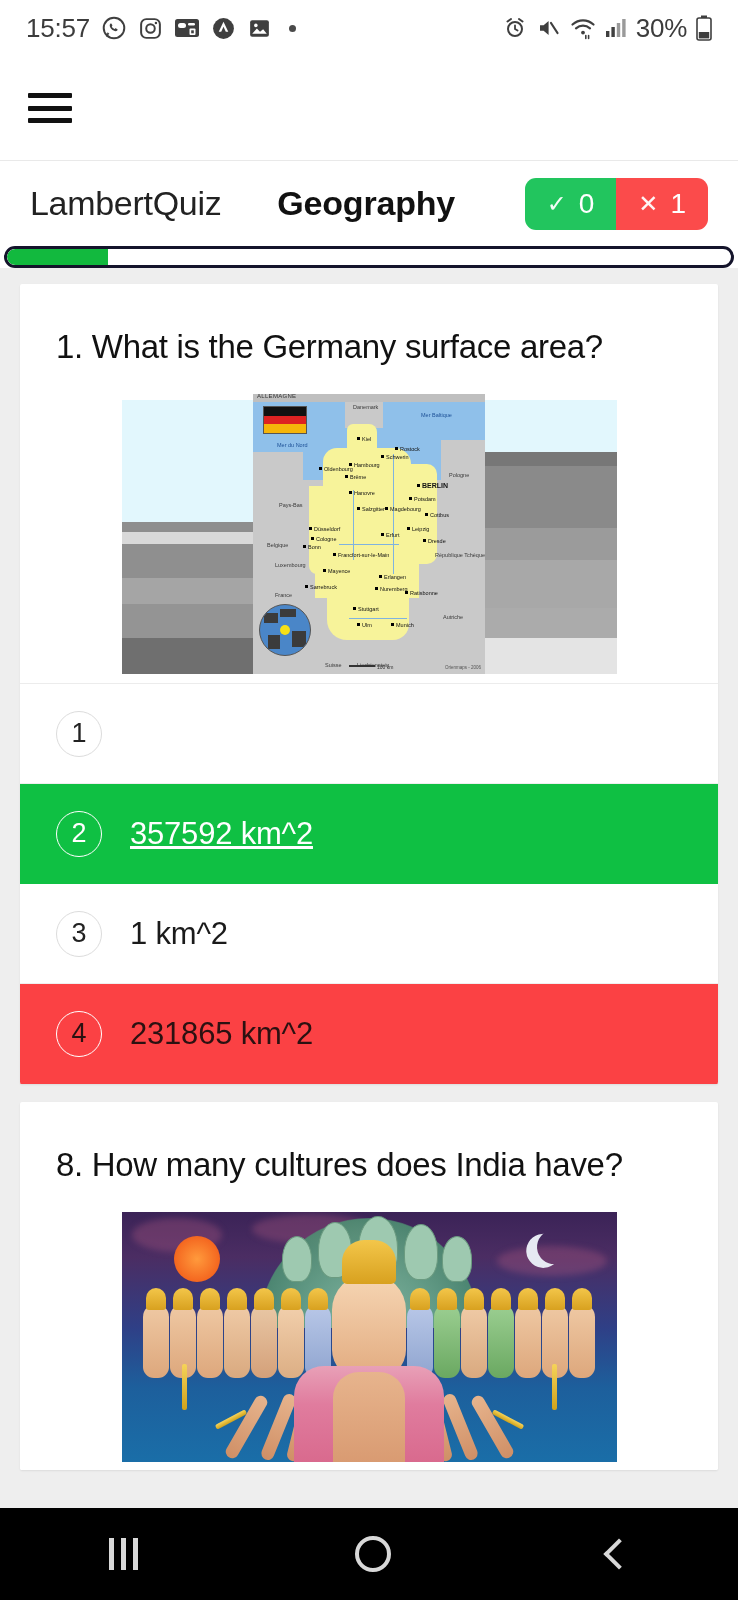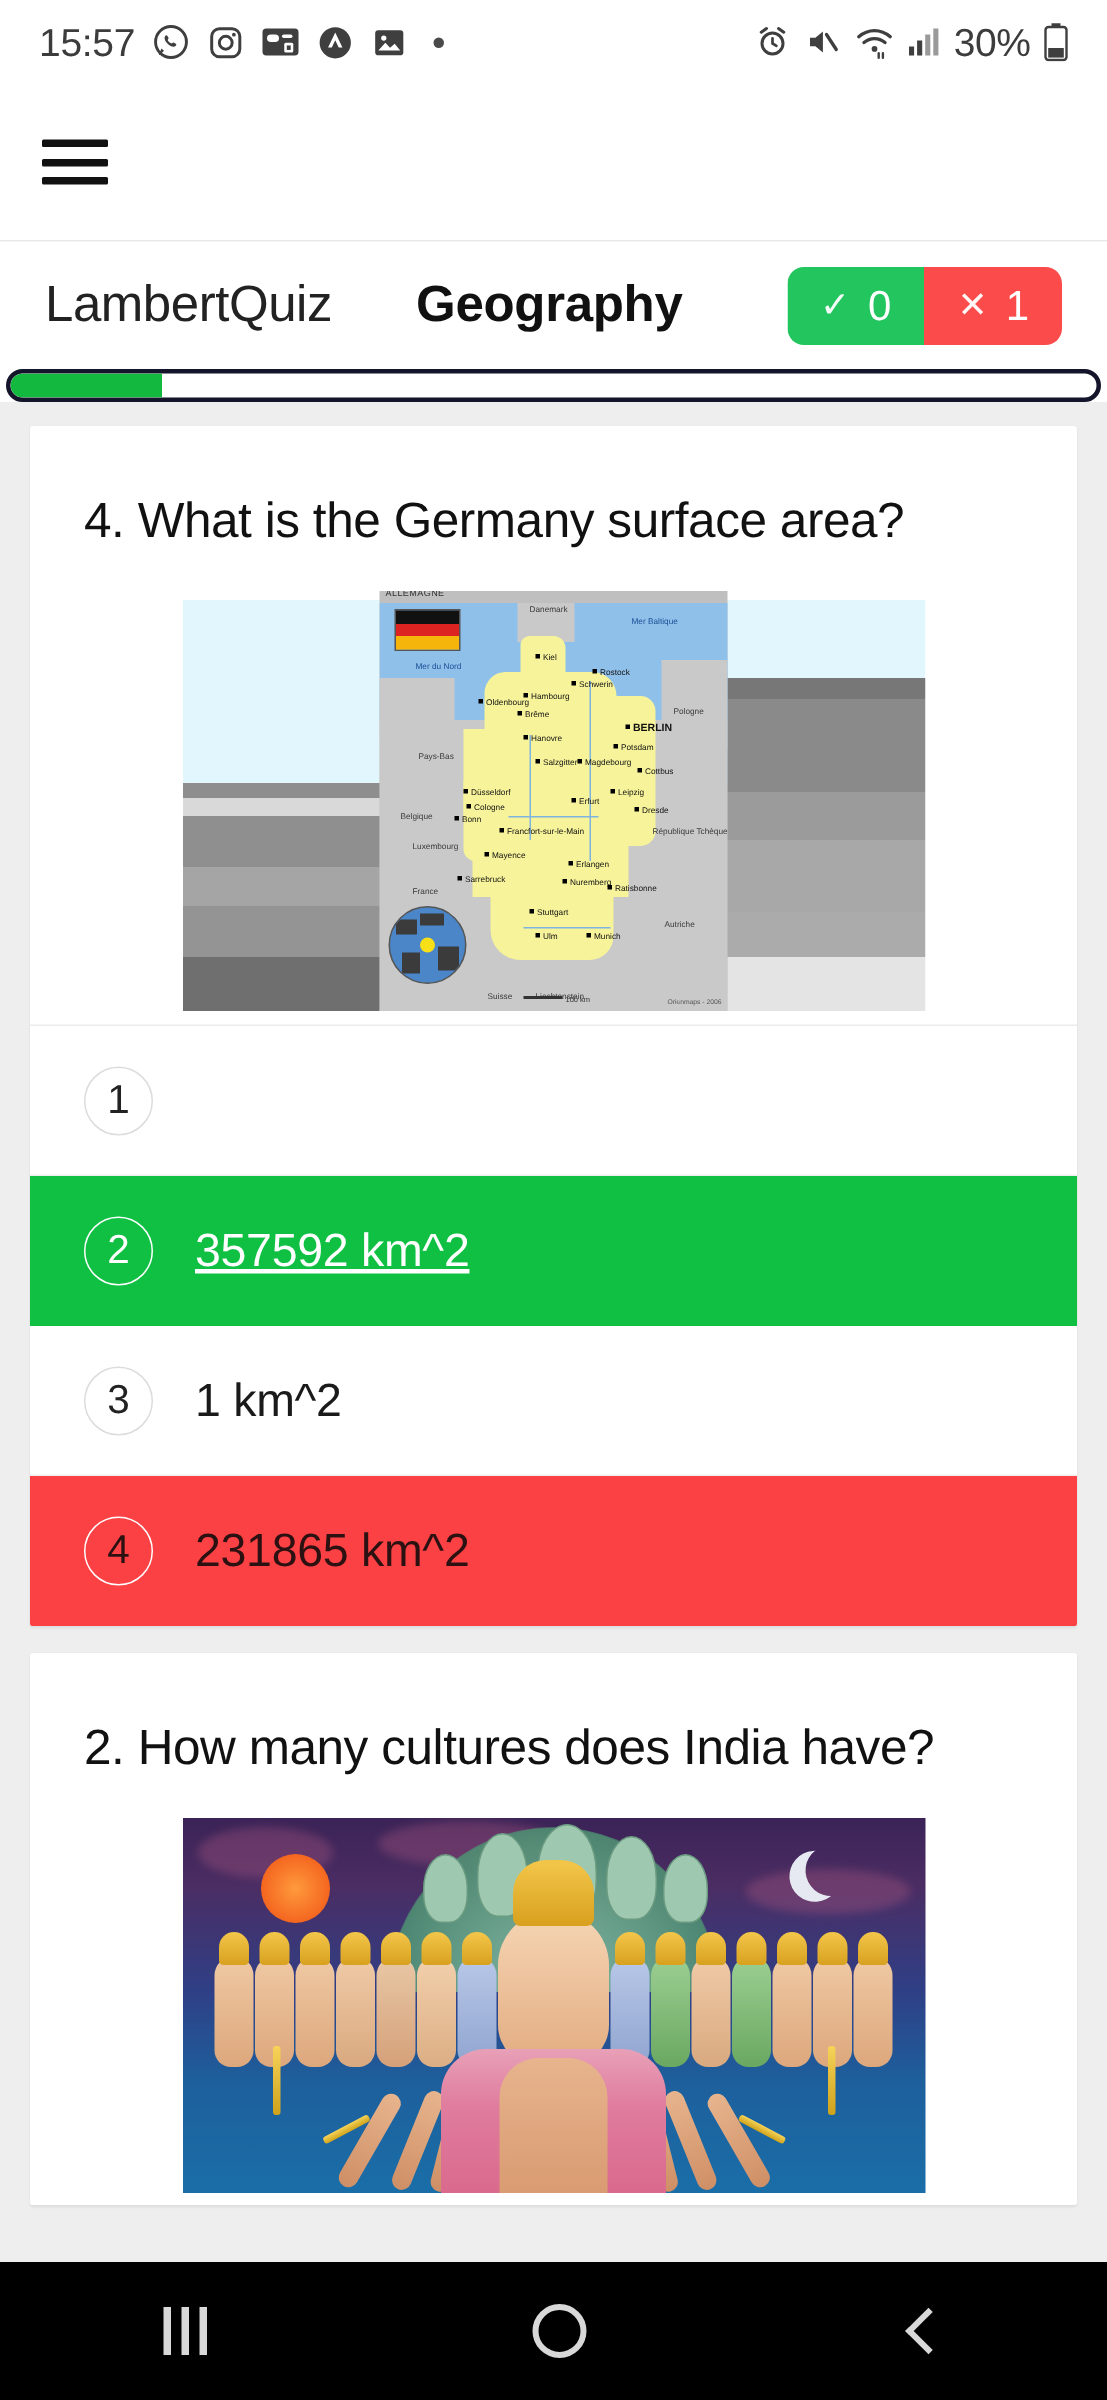--- a/index.html
+++ b/index.html
@@ -326,21 +326,21 @@
 
 <div class="progress-wrap">
   <div class="progress">
     <div class="progress-fill" id="progressFill" style="width: 14%;"></div>
   </div>
 </div>
 
 <div class="content">
 
   <div class="card">
-    <div class="qtext">4. What is the Germany surface area?</div>
+    <div class="qtext">1. What is the Germany surface area?</div>
 
     <div class="imgblock">
       <div class="imgframe">
 
         <div class="backdrop">
           <i style="top:0;height:6px;background:#ffffff;"></i>
           <i style="top:6px;height:52px;background:#e2f7fd;"></i>
           <i style="top:58px;height:14px;background:#777777;"></i>
           <i style="top:72px;height:62px;background:#8a8a8a;"></i>
           <i style="top:134px;height:32px;background:#9b9b9b;"></i>
@@ -455,21 +455,21 @@
         <span class="txt">1 km^2</span>
       </div>
       <div class="ans wrong">
         <span class="num">4</span>
         <span class="txt">231865 km^2</span>
       </div>
     </div>
   </div>
 
   <div class="card">
-    <div class="qtext">2. How many cultures does India have?</div>
+    <div class="qtext">8. How many cultures does India have?</div>
 
     <div class="imgblock2">
       <div class="deity">
         <span class="cloud" style="left:10px;top:6px;width:90px;height:34px;"></span>
         <span class="cloud" style="left:130px;top:2px;width:120px;height:30px;"></span>
         <span class="cloud" style="right:10px;top:34px;width:110px;height:30px;"></span>
         <span class="sunD"></span>
         <span class="moonD"></span>
         <span class="halo"></span>
 

